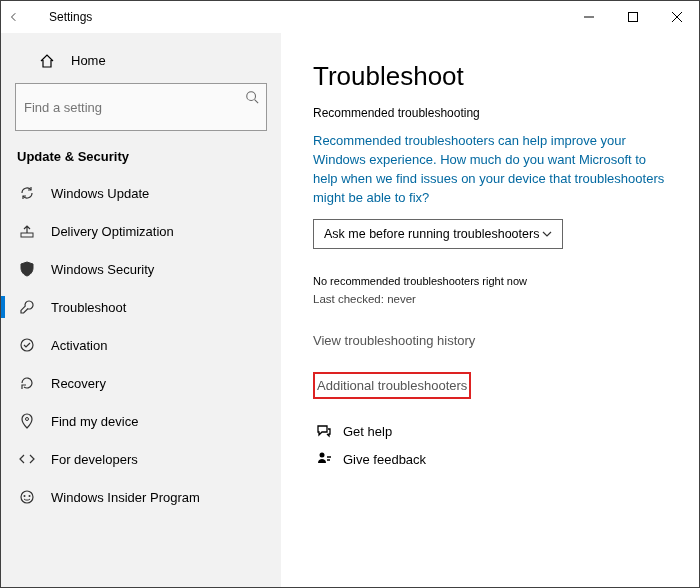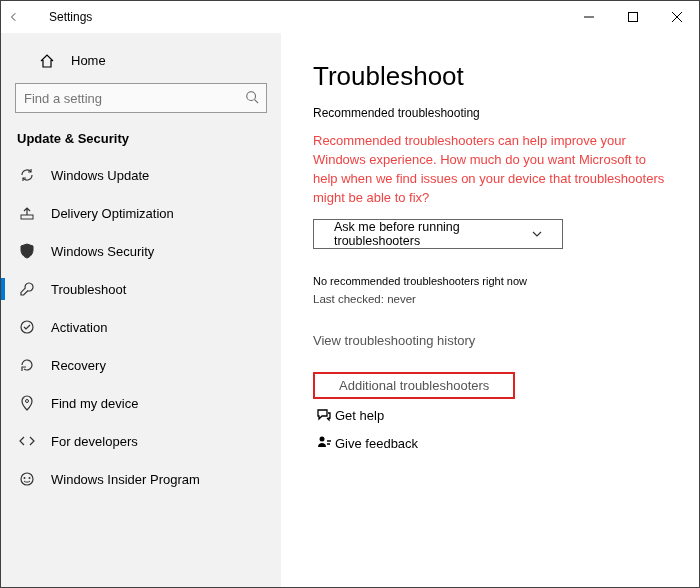--- a/index.html
+++ b/index.html
@@ -11,42 +11,42 @@
   .titlebar .controls { margin-left: auto; display: flex; }
   .titlebar .ctrl { width: 44px; height: 32px; display: flex; align-items: center; justify-content: center; cursor: pointer; }
   .titlebar svg { width: 10px; height: 10px; }
   .body { flex: 1; display: flex; overflow: hidden; }
   .sidebar { width: 280px; background: #f2f2f2; padding: 12px 0 0 0; overflow-y: auto; }
   .home-row { display: flex; align-items: flex-start; padding: 8px 16px; cursor: pointer; margin-left: 20px; }
   .home-row .icon { width: 20px; display: flex; justify-content: center; }
   .home-row .label { margin-left: 14px; font-size: 13px; }
   .search-wrap { padding: 6px 14px 12px 14px; }
   .search { position: relative; }
-  .search input { width: 100%; height: 30px; border: 1px solid #999; background: #fafafa; padding: 0 30px 0 8px; font-size: 13px; outline: none; }
+  .search input { width: 100%; height: 48px; border: 1px solid #999; background: #fafafa; padding: 0 30px 0 8px; font-size: 13px; outline: none; }
   .search .sicon { position: absolute; right: 8px; top: 7px; color: #555; }
   .section-header { padding: 6px 16px 10px 16px; font-weight: 700; font-size: 13px; }
   .nav { list-style: none; }
   .nav li { display: flex; align-items: flex-end; padding: 11px 16px; cursor: pointer; position: relative; }
   .nav li.active::before { content: ""; position: absolute; left: 0; top: 8px; bottom: 8px; width: 4px; background: #0078d4; }
   .nav .icon { width: 20px; display: flex; justify-content: center; color: #333; }
   .nav .label { margin-left: 14px; font-size: 13px; }
   .content { flex: 1; padding: 28px 28px 20px 32px; overflow-y: auto; }
   h1 { font-weight: 400; font-size: 26px; margin-bottom: 14px; }
   .desc { font-size: 13px; color: #222; line-height: 1.45; margin-bottom: 30px; }
   h2 { font-weight: 400; font-size: 12px; margin-bottom: 12px; }
-  .desc2 { font-size: 13px; color: #ef4444; line-height: 1.45; margin-bottom: 12px; }
-  .dropdown { width: 250px; height: 30px; border: 1px solid #666; display: flex; align-items: center; justify-content: space-between; padding: 0 20px; font-size: 12.5px; cursor: pointer; margin-bottom: 26px; }
+  .desc2 { font-size: 13px; color: #0369a1; line-height: 1.45; margin-bottom: 12px; }
+  .dropdown { width: 250px; height: 30px; border: 1px solid #666; display: flex; align-items: center; justify-content: space-between; padding: 0 10px; font-size: 12.5px; cursor: pointer; margin-bottom: 26px; }
   .status { font-size: 11px; margin-bottom: 6px; }
   .lastchecked { font-size: 11.5px; color: #444; margin-bottom: 28px; }
   .link { font-size: 13px; color: #555; margin-bottom: 24px; cursor: pointer; display: inline-block; }
-  .highlight-box { display: inline-block; border: 2px solid #d22; padding: 4px 24px; margin-bottom: 2px; text-align: right; }
+  .highlight-box { display: inline-block; border: 2px solid #d22; padding: 4px 2px; margin-bottom: 18px; text-align: right; }
   .highlight-box .alink { font-size: 13px; color: #555; cursor: pointer; }
   .help-row { display: flex; align-items: center; padding: 6px 0; cursor: pointer; }
   .help-row .icon { width: 22px; display: flex; justify-content: center; }
-  .help-row .label { margin-left: 0; font-size: 13px; }
+  .help-row .label { margin-left: 8px; font-size: 13px; }
   svg { display: block; }
 </style>
 </head>
 <body>
 
 <div class="window">
   <div class="titlebar">
     <div class="back">
       <svg viewBox="0 0 16 16" width="16" height="16">
           <path d="M10 2 L4 8 L10 14" stroke="#000" stroke-width="1.2" fill="none"></path>

